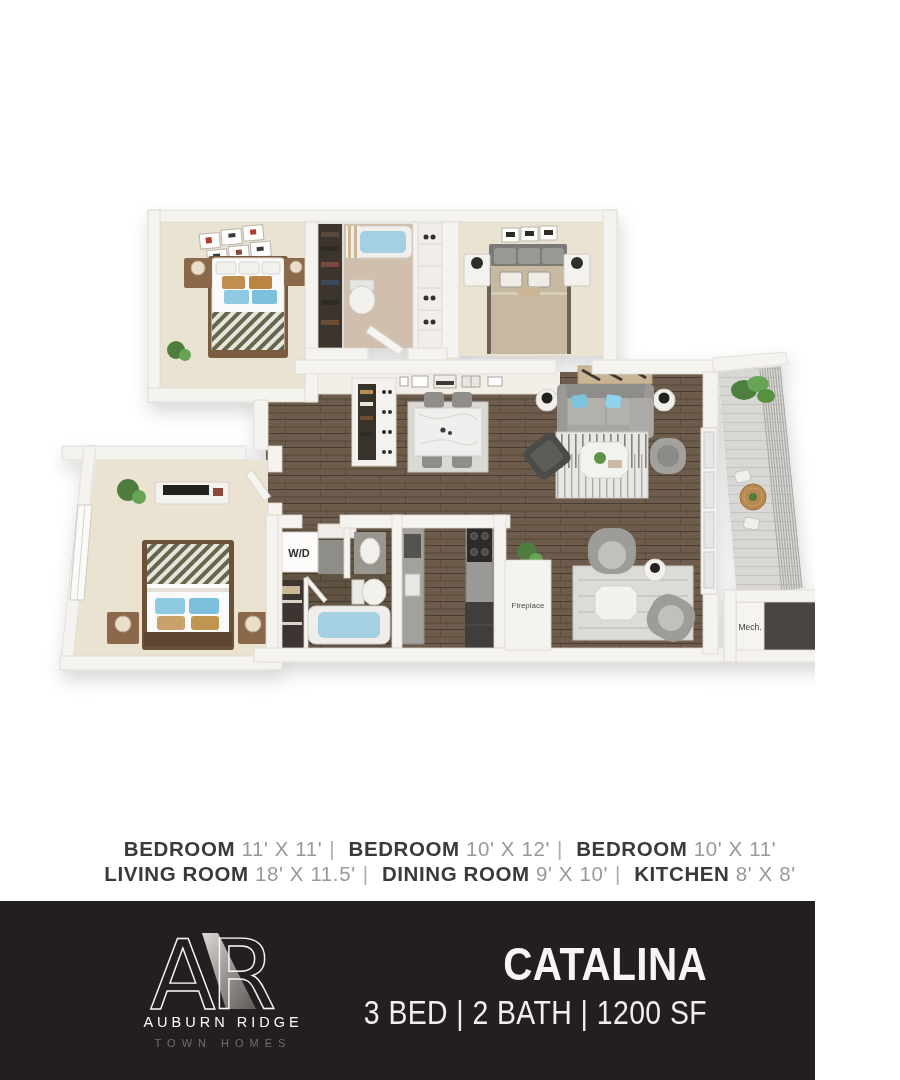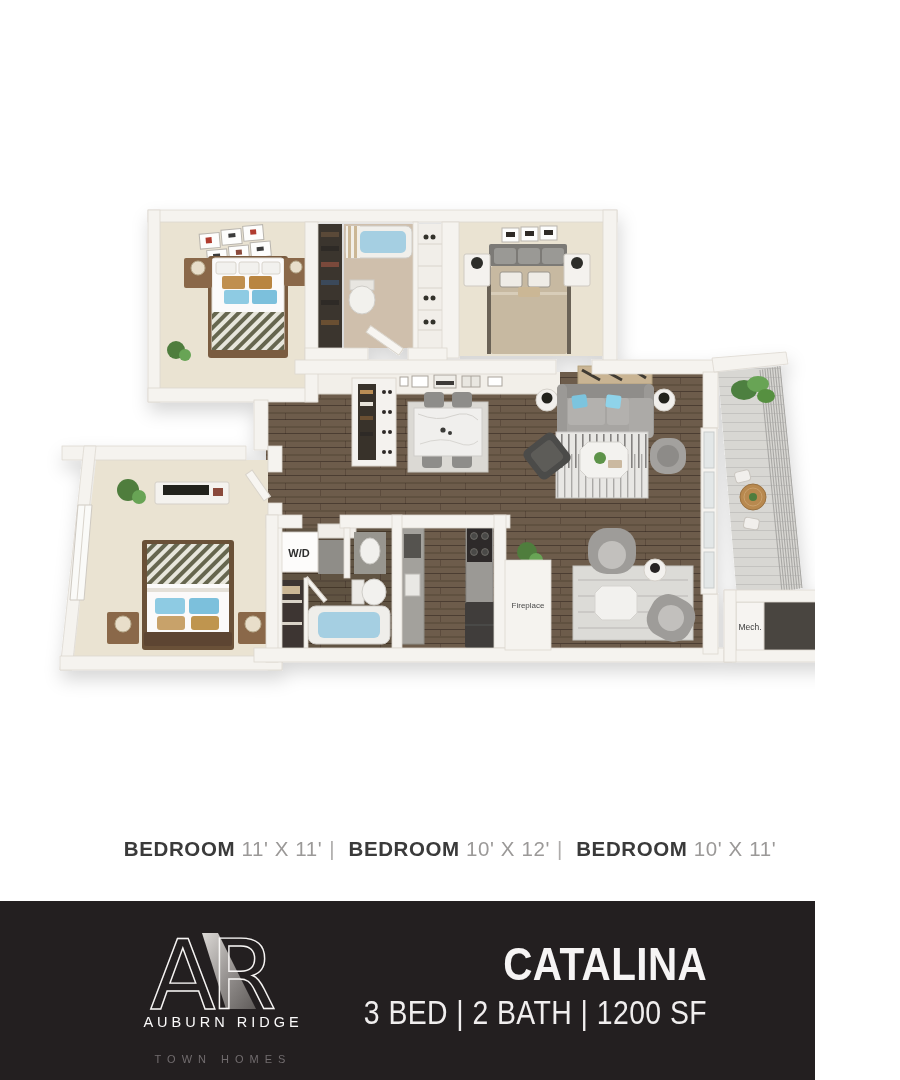--- a/index.html
+++ b/index.html
@@ -20,21 +20,21 @@
   .plan-name{position:absolute;right:108px;top:936px;font-size:47px;font-weight:700;
              color:#f6f4f4;letter-spacing:.5px;transform:scaleX(.86);transform-origin:right center;
              white-space:nowrap;}
   .plan-specline{position:absolute;right:108px;top:994px;font-size:33px;font-weight:400;
              color:#f0eeee;letter-spacing:.5px;transform:scaleX(.86);transform-origin:right center;
              white-space:nowrap;}
   .logo{position:absolute;left:138px;top:922px;width:170px;height:158px;}
   .logo-name{position:absolute;left:138px;top:1014px;width:170px;text-align:center;
              font-size:14.5px;letter-spacing:4px;color:#fbfafa;white-space:nowrap;}
   .logo-sub{position:absolute;left:138px;top:1037px;width:170px;text-align:center;
-             font-size:11px;letter-spacing:6px;color:#716c6e;white-space:nowrap;margin-top:16px;}
+             font-size:11px;letter-spacing:6px;color:#716c6e;white-space:nowrap;}
   .watermark{position:absolute;left:18px;top:1028px;font-size:42px;color:#cbc7c8;opacity:.97;
              z-index:60;white-space:nowrap;}
 </style>
 </head>
 <body>
 
 <div class="page">
 
   <div class="plan-wrap">
   <svg width="900" height="900" viewBox="0 0 900 900">
@@ -431,20 +431,28 @@
 
   <div class="specs">
     <div>
       <span class="room">BEDROOM</span>
       <span class="dim">11' X 11'</span><span class="sep">|</span>
       <span class="room">BEDROOM</span>
       <span class="dim">10' X 12'</span><span class="sep">|</span>
       <span class="room">BEDROOM</span>
       <span class="dim">10' X 11'</span>
     </div>
+    <div>
+      <span class="room">LIVING ROOM</span>
+      <span class="dim">18' X 11.5'</span><span class="sep">|</span>
+      <span class="room">DINING ROOM</span>
+      <span class="dim">9' X 10'</span><span class="sep">|</span>
+      <span class="room">KITCHEN</span>
+      <span class="dim">8' X 8'</span>
+    </div>
   </div>
 
   <div class="footer-bar"></div>
 
   <div class="logo">
     <svg width="170" height="90" viewBox="0 0 170 90">
       <defs>
         <linearGradient id="slabGrad" x1="0" y1="0" x2="1" y2="1">
           <stop offset="0" stop-color="#dcd9d6"></stop>
           <stop offset="0.55" stop-color="#928e8c"></stop>

